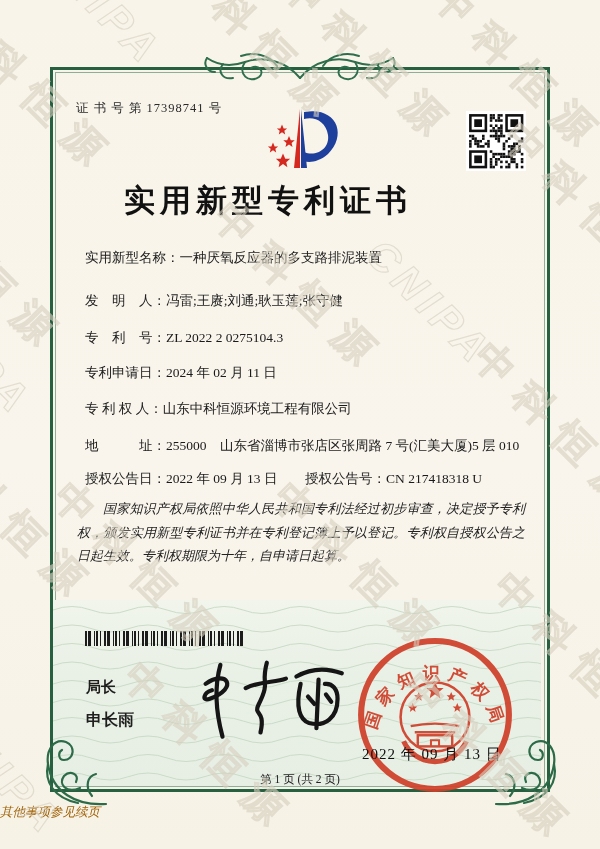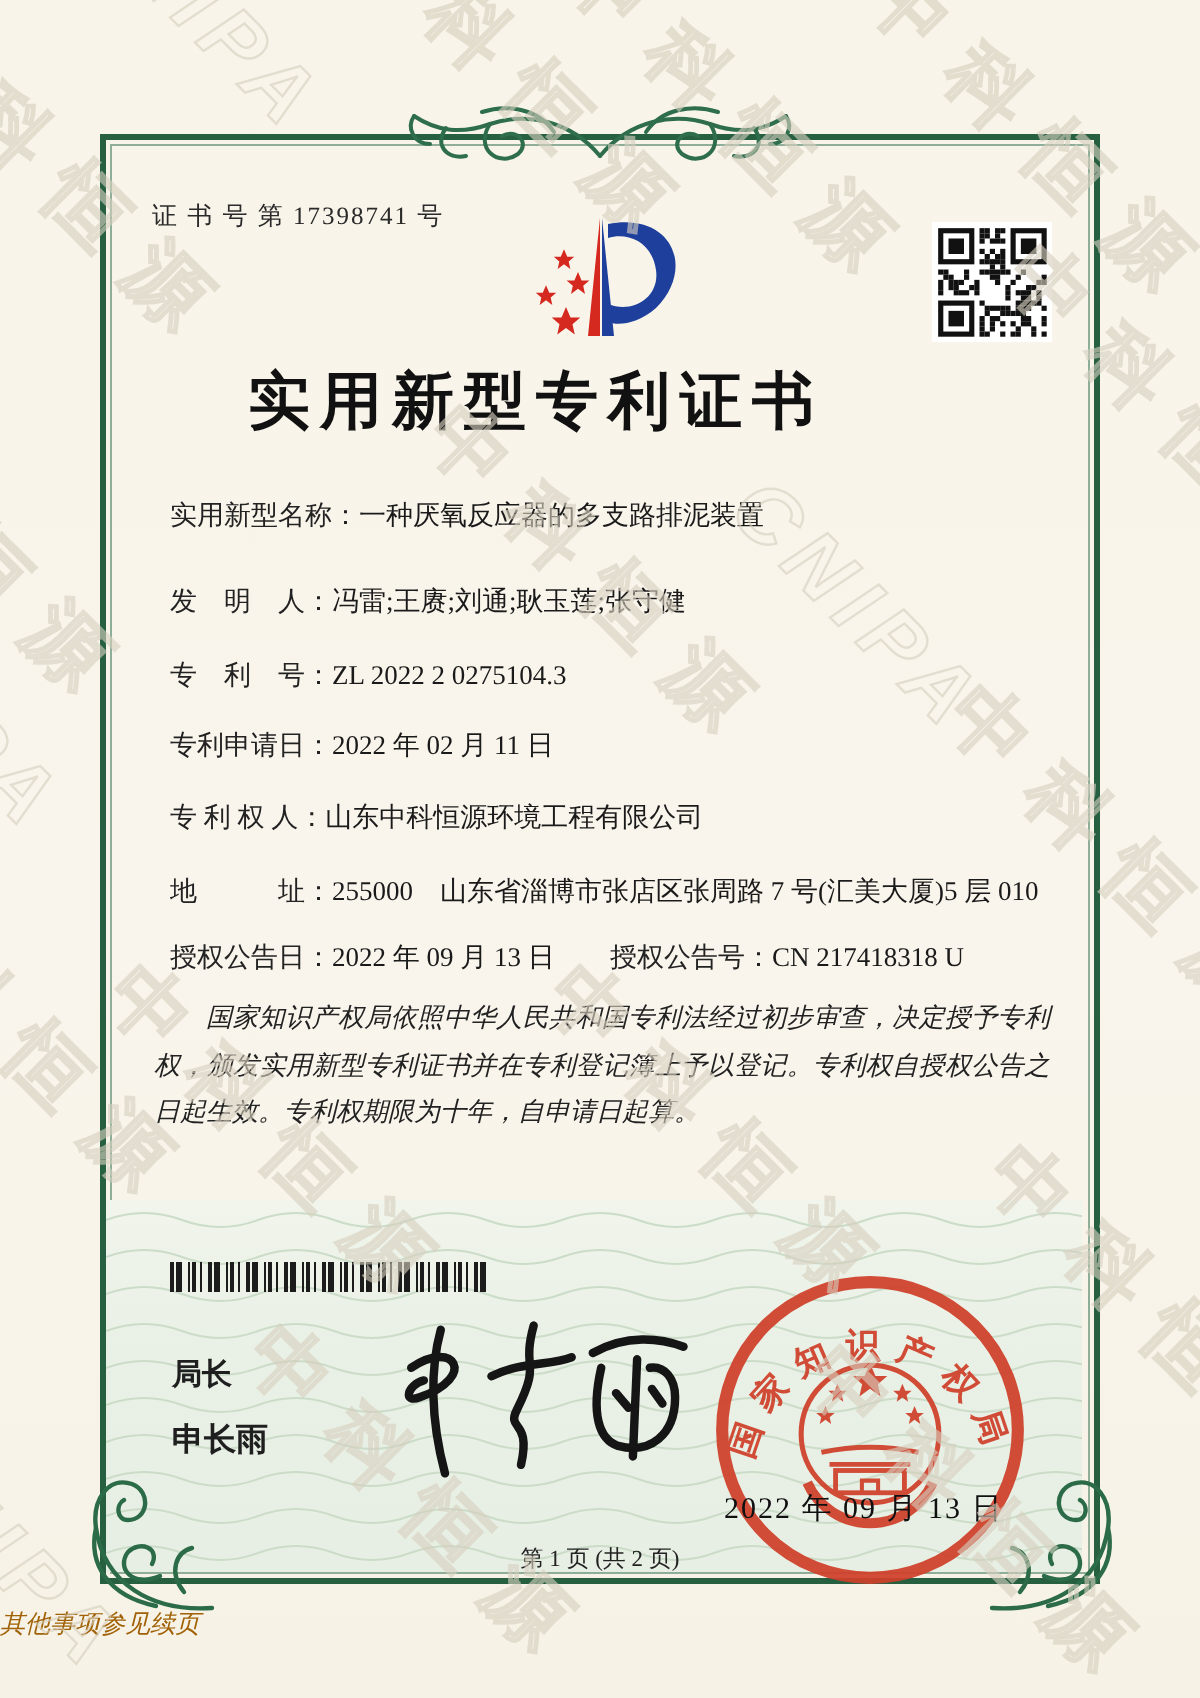--- a/index.html
+++ b/index.html
@@ -245,21 +245,21 @@
 <div class="abs row" style="top:249px">
   <span class="lbl">实用新型名称：</span><span class="val">一种厌氧反应器的多支路排泥装置</span>
 </div>
 <div class="abs row" style="top:292px">
   <span class="lbl">发　明　人：</span><span class="val">冯雷;王赓;刘通;耿玉莲;张守健</span>
 </div>
 <div class="abs row" style="top:329px">
   <span class="lbl">专　利　号：</span><span class="val">ZL 2022 2 0275104.3</span>
 </div>
 <div class="abs row" style="top:364px">
-  <span class="lbl">专利申请日：</span><span class="val">2022 年 02 月 11 日</span>
+  <span class="lbl">专利申请日：</span><span class="val">2024 年 02 月 11 日</span>
 </div>
 <div class="abs row" style="top:400px">
   <span class="lbl">专 利 权 人：</span><span class="val">山东中科恒源环境工程有限公司</span>
 </div>
 <div class="abs row" style="top:437px;line-height:18px">
   <span class="lbl">地　　　址：</span><span class="val">255000　山东省淄博市张店区张周路 7 号(汇美大厦)5 层 010</span>
 </div>
 <div class="abs row" style="top:470px">
   <span class="lbl">授权公告日：</span><span class="val">2022 年 09 月 13 日</span>
 </div>

